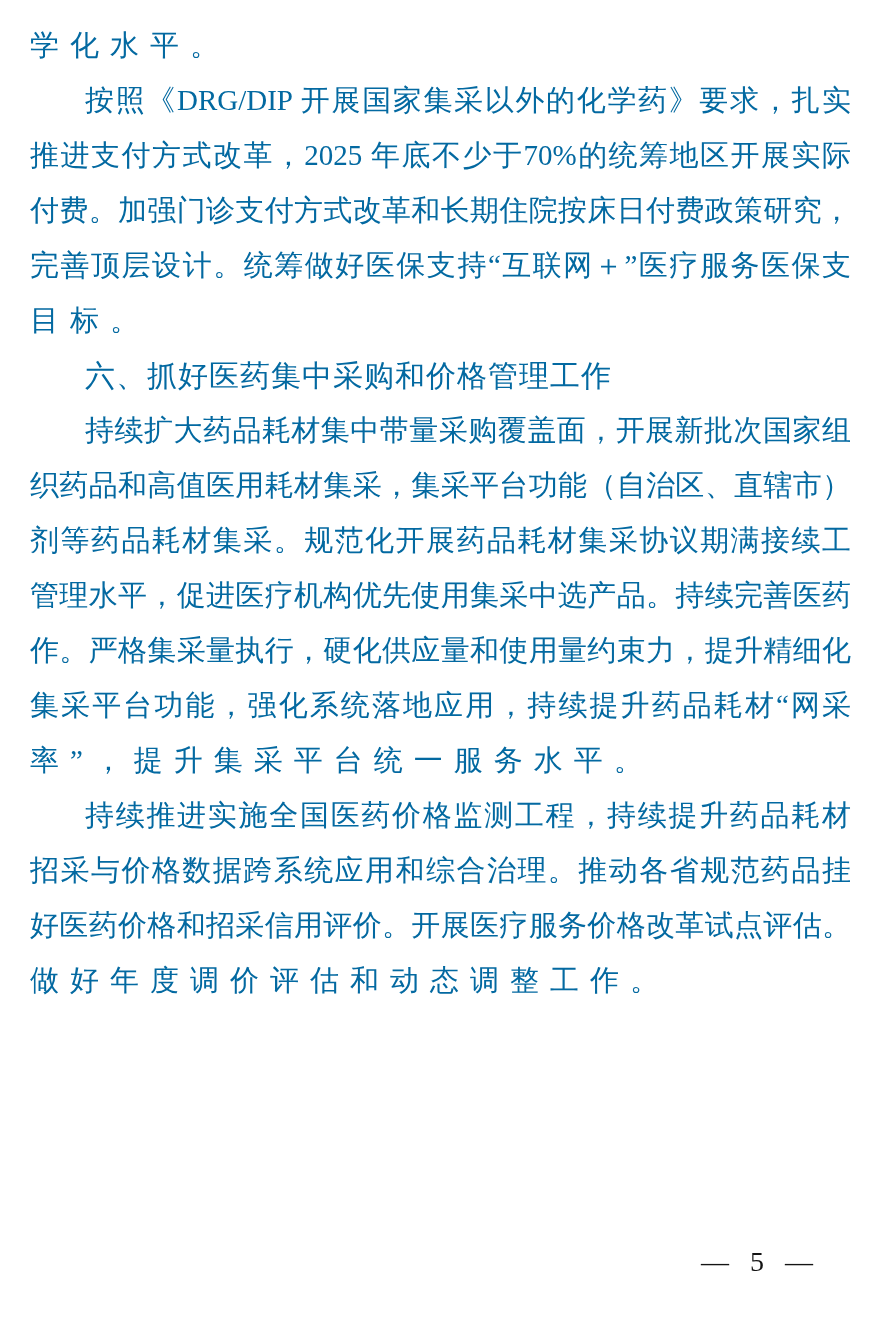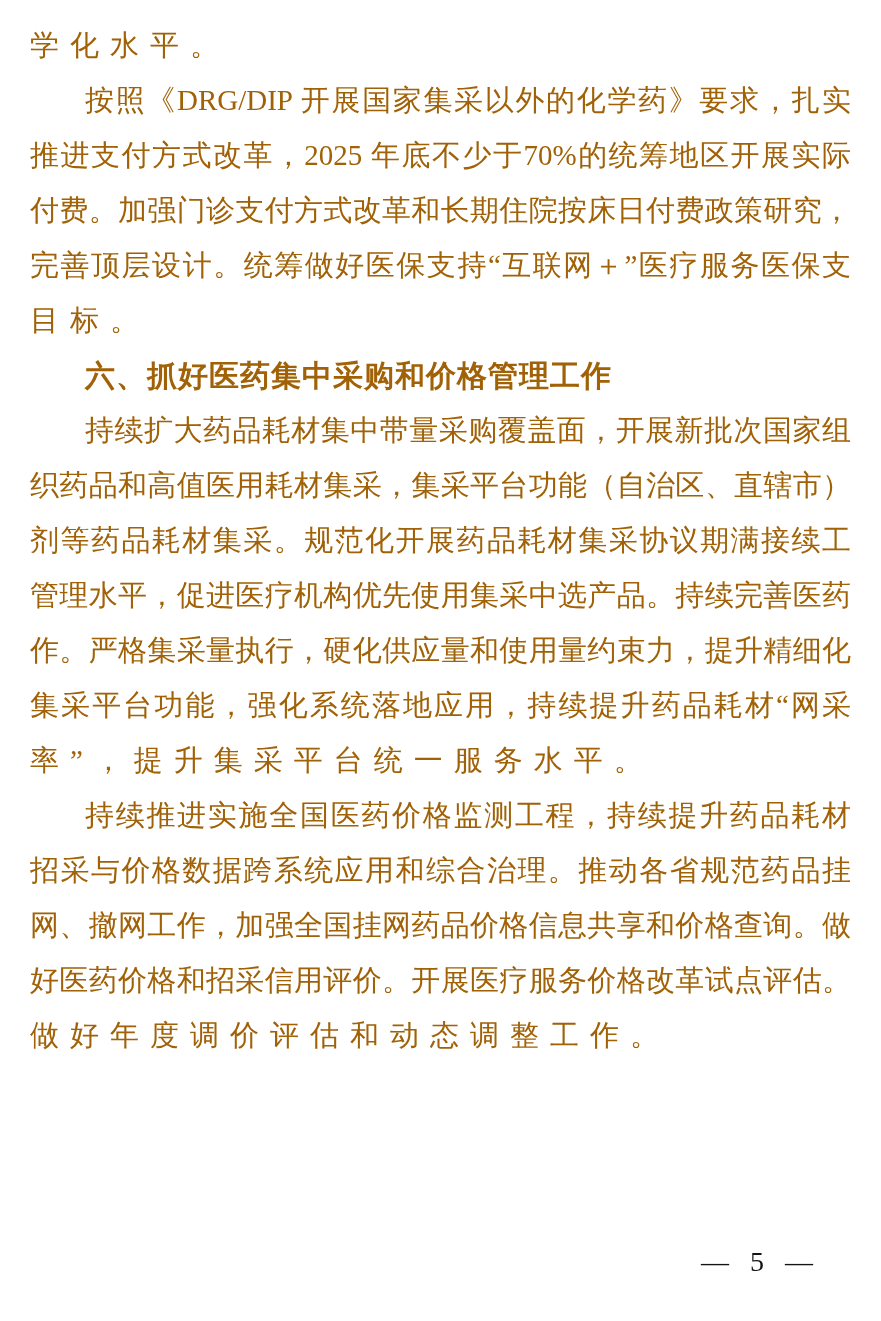--- a/index.html
+++ b/index.html
@@ -19,41 +19,41 @@
     position: absolute;
     left: 30px;
     top: 18px;
     width: 821px;
   }
   .line {
     height: 55px;
     line-height: 55px;
     font-family: "Liberation Serif", "DejaVu Serif", serif;
     font-size: 29px;
-    color: #a16207;
+    color: #0369a1;
     overflow: visible;
   }
   
   .line.j {
     text-align: justify;
     text-align-last: justify;
   }
   
   .line.ind {
     text-indent: 55px;
   }
   
   .line.end {
     letter-spacing: 11px;
     text-align: left;
   }
   
   .line.heading {
     font-family: "Liberation Sans", "DejaVu Sans", sans-serif;
-    font-weight: bold;
+    font-weight: normal;
     font-size: 30px;
     letter-spacing: 1px;
     text-indent: 55px;
     text-align: left;
   }
   .footer {
     position: absolute;
     top: 1247px;
     right: 61px;
     height: 30px;
@@ -79,18 +79,17 @@
     <div class="line heading">六、抓好医药集中采购和价格管理工作</div>
     <div class="line j ind">持续扩大药品耗材集中带量采购覆盖面，开展新批次国家组</div>
     <div class="line j">织药品和高值医用耗材集采，集采平台功能（自治区、直辖市）</div>
     <div class="line j">剂等药品耗材集采。规范化开展药品耗材集采协议期满接续工</div>
     <div class="line j">管理水平，促进医疗机构优先使用集采中选产品。持续完善医药</div>
     <div class="line j">作。严格集采量执行，硬化供应量和使用量约束力，提升精细化</div>
     <div class="line j">集采平台功能，强化系统落地应用，持续提升药品耗材“网采</div>
     <div class="line end">率”，提升集采平台统一服务水平。</div>
     <div class="line j ind">持续推进实施全国医药价格监测工程，持续提升药品耗材</div>
     <div class="line j">招采与价格数据跨系统应用和综合治理。推动各省规范药品挂</div>
-    <div class="line j">网、撤网工作，加强全国挂网药品价格信息共享和价格查询。做</div>
     <div class="line j">好医药价格和招采信用评价。开展医疗服务价格改革试点评估。</div>
     <div class="line end">做好年度调价评估和动态调整工作。</div>
   </div>
   <div class="footer">— 5 —</div>
 </div>
 
 </body></html>

